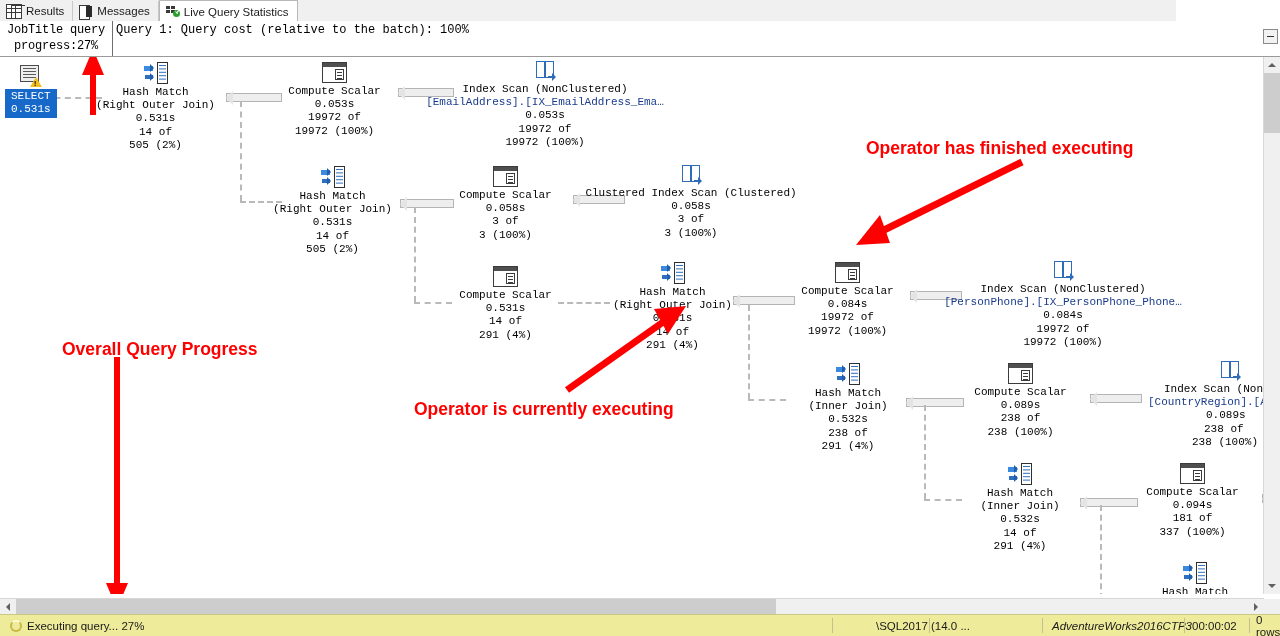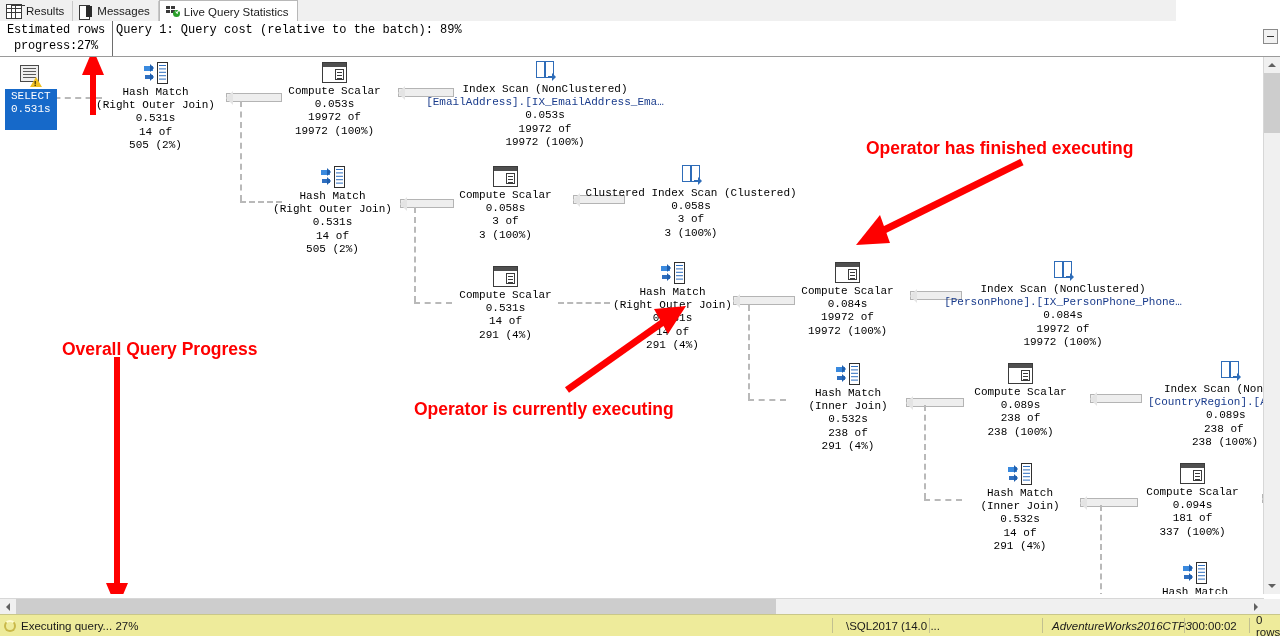--- a/index.html
+++ b/index.html
@@ -133,21 +133,21 @@
   .ico-sel .box:before{content:"";position:absolute;left:1.5px;top:2px;width:13px;height:1.3px;
     background:#5a5a5a;box-shadow:0 3px 0 #5a5a5a,0 6px 0 #5a5a5a,0 9px 0 #5a5a5a;}
   .ico-sel .warn{position:absolute;right:0px;bottom:0px;width:0;height:0;
     border-left:6px solid transparent;border-right:6px solid transparent;border-bottom:10px solid #f0c020;}
   .ico-sel .warn:after{content:"!";position:absolute;left:-2px;top:3px;font-size:7px;color:#000;
     font-family:"Liberation Sans",sans-serif;font-weight:bold;line-height:7px;}
 
   .selbadge{
     display:inline-block;background:#1669c9;color:#ffffff;
     font-family:"Liberation Mono", monospace;font-size:11px;line-height:13px;
-    padding:1px 6px 14px;
+    padding:1px 6px 2px;
   }
 
   
   .conn{position:absolute;height:9px;background:#eeeeee;border:1px solid #b4b4b4;box-sizing:border-box;}
   .conn:before{content:"";position:absolute;left:-8px;top:-3.5px;
     border:7px solid transparent;border-right-color:#e4e4e4;}
   .conn:after{content:"";position:absolute;left:-8px;top:-3.5px;
     border:7px solid transparent;border-right-color:#b4b4b4;z-index:-1;}
   
   .dotx{position:absolute;height:0;border-top:2px dashed #b9b9b9;}
@@ -202,25 +202,25 @@
     <span class="tabicon ic-lqs">
         <i></i>
         <u></u>
       </span>
     <span>Live Query Statistics</span>
   </div>
 </div>
 
 <div id="qheader">
   <div id="progcell">
-    <span>Estimated rows</span><br>
+    <span>JobTitle query</span><br>
     <span>progress:27%</span>
   </div>
   <div id="qtextcell">
-    <span class="l1">Query 1: Query cost (relative to the batch): 89%</span>
+    <span class="l1">Query 1: Query cost (relative to the batch): 100%</span>
   </div>
   <div id="hdrbtn"></div>
 </div>
 
 <div id="canvas">
 
   <div class="dotx" style="left:44px;top:40px;width:58px;"></div>
   <div class="conn" style="left:226px;top:36px;width:56px;"></div>
   <div class="conn" style="left:398px;top:31px;width:56px;"></div>
 
@@ -498,26 +498,26 @@
       <span class="sarr l"></span>
     </div>
   <div class="thumb"></div>
   <div class="rt">
       <span class="sarr r"></span>
     </div>
 </div>
 <div id="corner"></div>
 
 <div id="status">
-  <div class="seg" style="left:4px;justify-content:space-between;">
+  <div class="seg" style="left:10px;justify-content:space-between;">
     <span class="spinner"></span>
     <span>Executing query... 27%</span>
   </div>
   <div class="vsep" style="left:832px;"></div>
-  <div class="seg" style="left:846px;justify-content:center;">
+  <div class="seg" style="left:876px;justify-content:center;">
     <span>\SQL2017 (14.0 ...</span>
   </div>
   <div class="vsep" style="left:929px;"></div>
   <div class="vsep" style="left:1042px;"></div>
   <div class="seg" style="left:1052px;font-style:italic;">
     <span>AdventureWorks2016CTP3</span>
   </div>
   <div class="vsep" style="left:1184px;"></div>
   <div class="seg" style="left:1192px;">
     <span>00:00:02</span>

